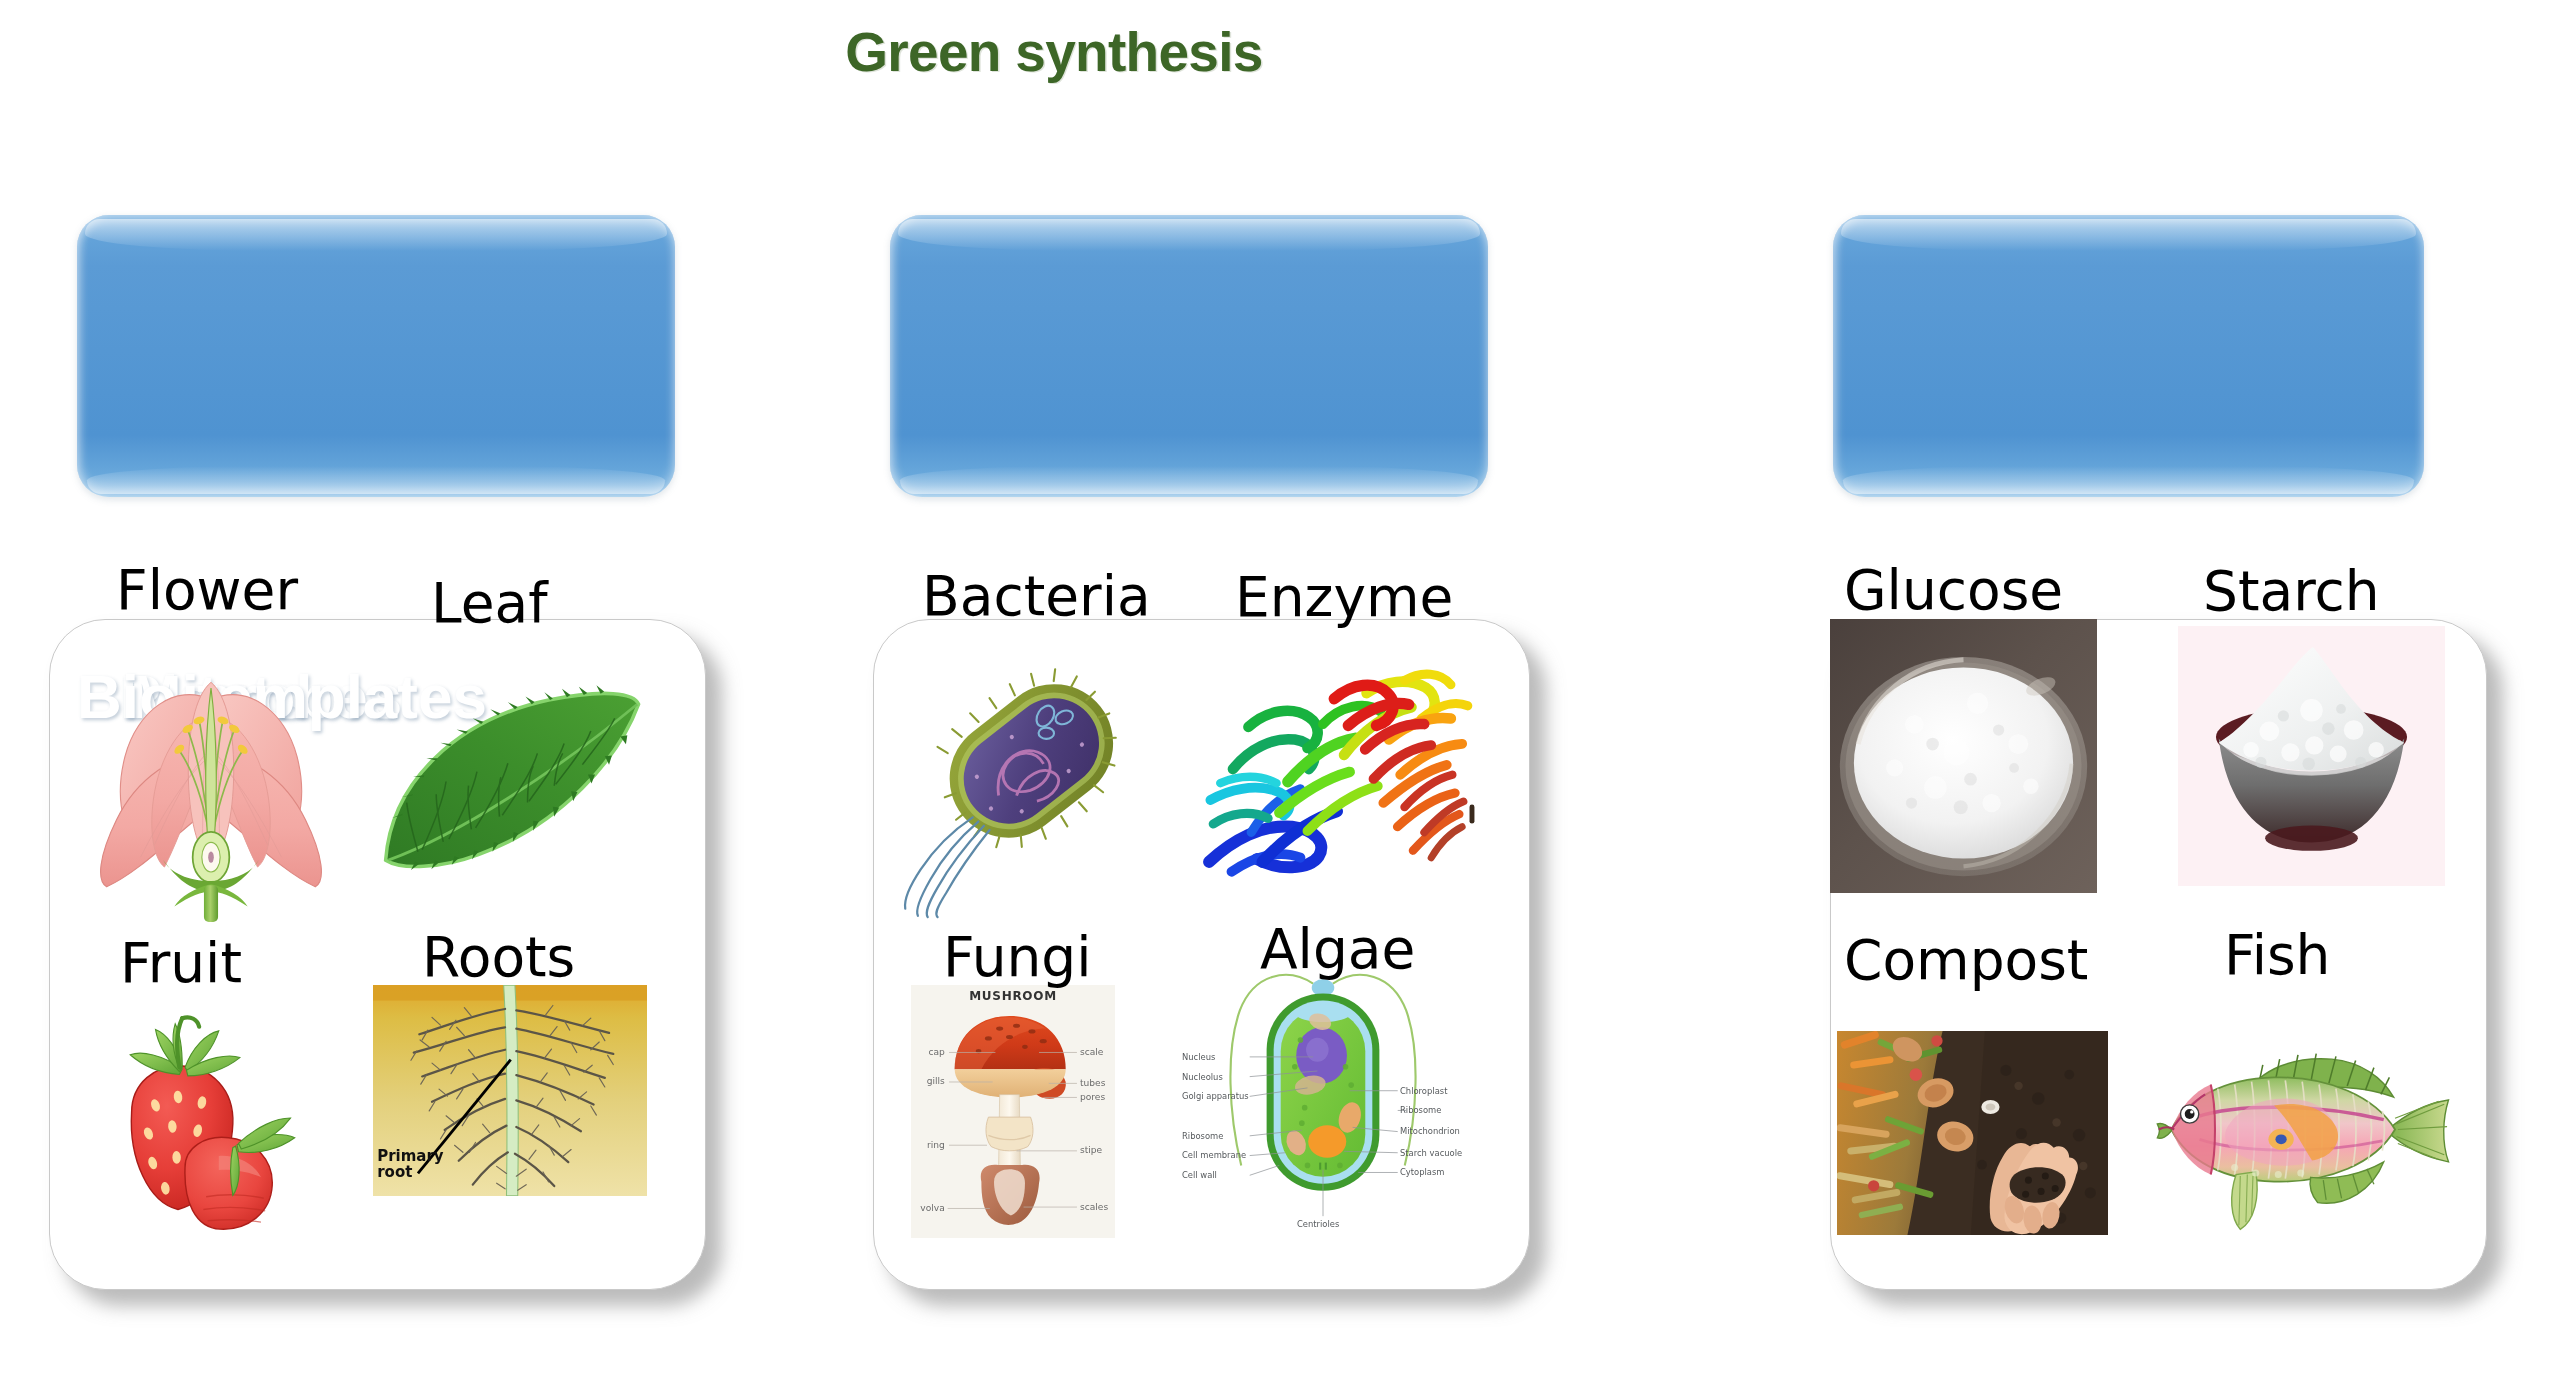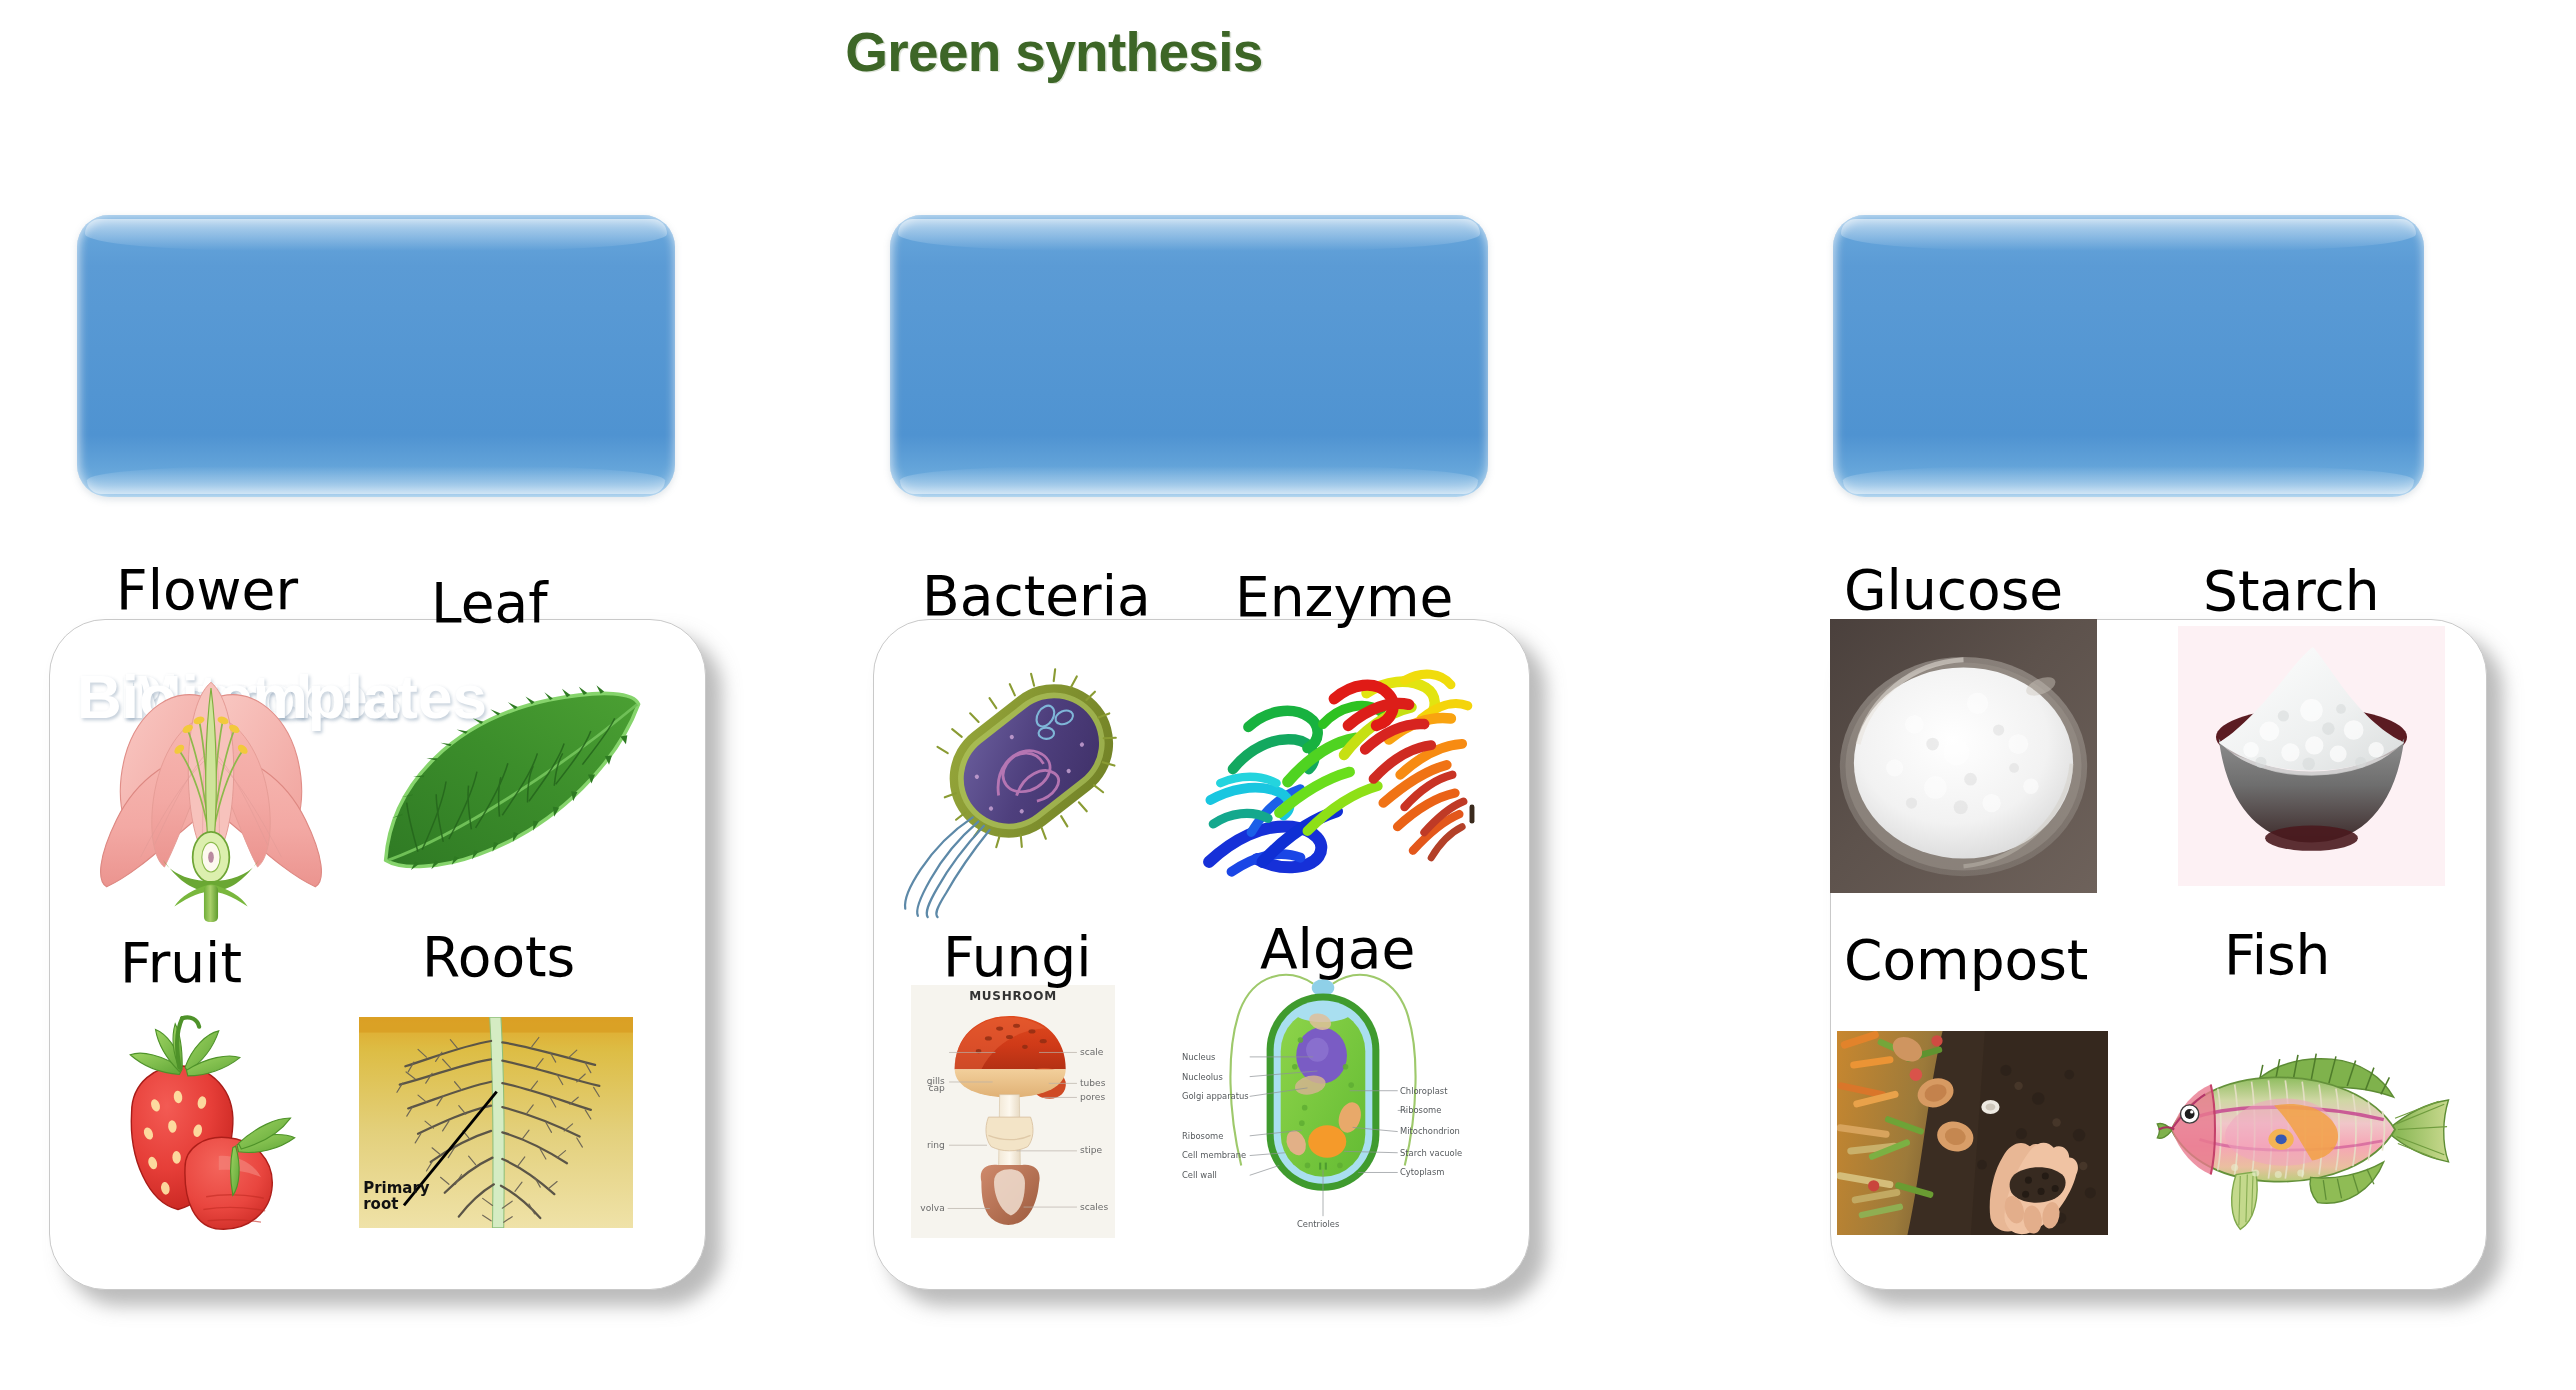--- a/index.html
+++ b/index.html
@@ -63,21 +63,21 @@
     position:absolute;color:#000000;font-size:55px;font-weight:normal;
     white-space:nowrap;z-index:6;line-height:1;
     font-family:"DejaVu Sans","Liberation Sans",sans-serif;
   }
   .art{position:absolute;z-index:4;}
 
   
   .flower-wrap{left:70px;top:633px;width:282px;height:289px;}
   .leaf-wrap{left:373px;top:676px;width:274px;height:211px;}
   .berry-wrap{left:88px;top:1014px;width:225px;height:232px;}
-  .roots-wrap{left:359px;top:985px;width:274px;height:211px;margin-top:32px;}
+  .roots-wrap{left:373px;top:985px;width:274px;height:211px;}
 
   .roots-img{
     width:100%;height:100%;
     background:linear-gradient(180deg,#e0a72a 0%,#ddbd45 16%,#e3d07c 55%,#efe2a8 100%);
   }
   .roots-label{
     position:absolute;left:4.2px;bottom:15.5px;font-size:15px;font-weight:bold;
     color:#111;line-height:1.05;font-family:"DejaVu Sans",sans-serif;width:61px;
   }
 
@@ -553,21 +553,21 @@
         <path d="M54 228 L108 228"></path>
           <path d="M52 318 L112 318"></path>
         <path d="M182 96 L236 96"></path>
           <path d="M196 140 L236 140"></path>
         <path d="M188 160 L236 160"></path>
           <path d="M150 236 L236 236"></path>
         <path d="M160 316 L236 316"></path>
       </g>
     </svg>
 
-    <div class="fungi-tag l" style="left:2.8px;top:62px;width:31px;margin-top:36px;">cap</div>
+    <div class="fungi-tag l" style="left:2.8px;top:62px;width:31px;">cap</div>
     <div class="fungi-tag l" style="left:2.8px;top:91px;width:31px;">gills</div>
     <div class="fungi-tag l" style="left:2.8px;top:155px;width:31px;">ring</div>
     <div class="fungi-tag l" style="left:2.8px;top:218px;width:31px;">volva</div>
 
     <div class="fungi-tag" style="left:169px;top:62px;">scale</div>
     <div class="fungi-tag" style="left:169px;top:93px;">tubes</div>
     <div class="fungi-tag" style="left:169px;top:107px;">pores</div>
     <div class="fungi-tag" style="left:169px;top:160px;">stipe</div>
     <div class="fungi-tag" style="left:169px;top:217px;">scales</div>
   </div>

